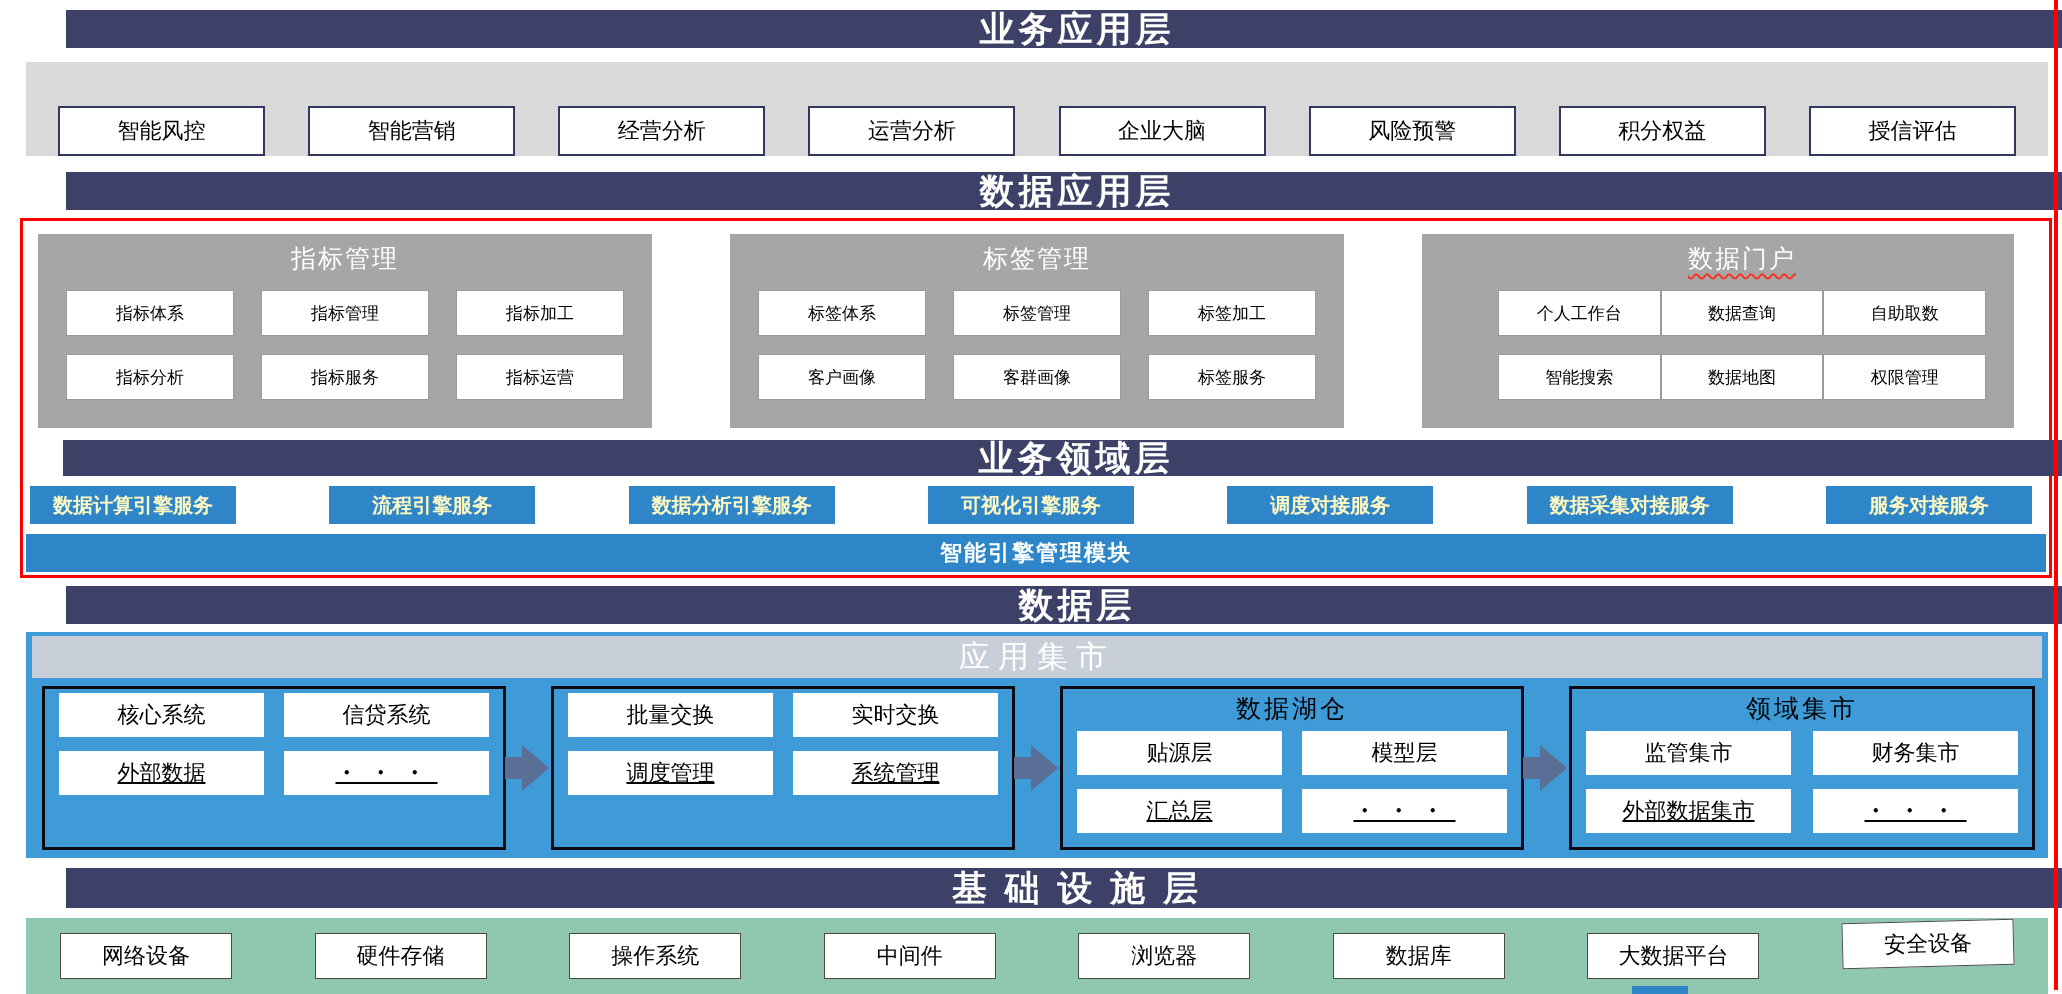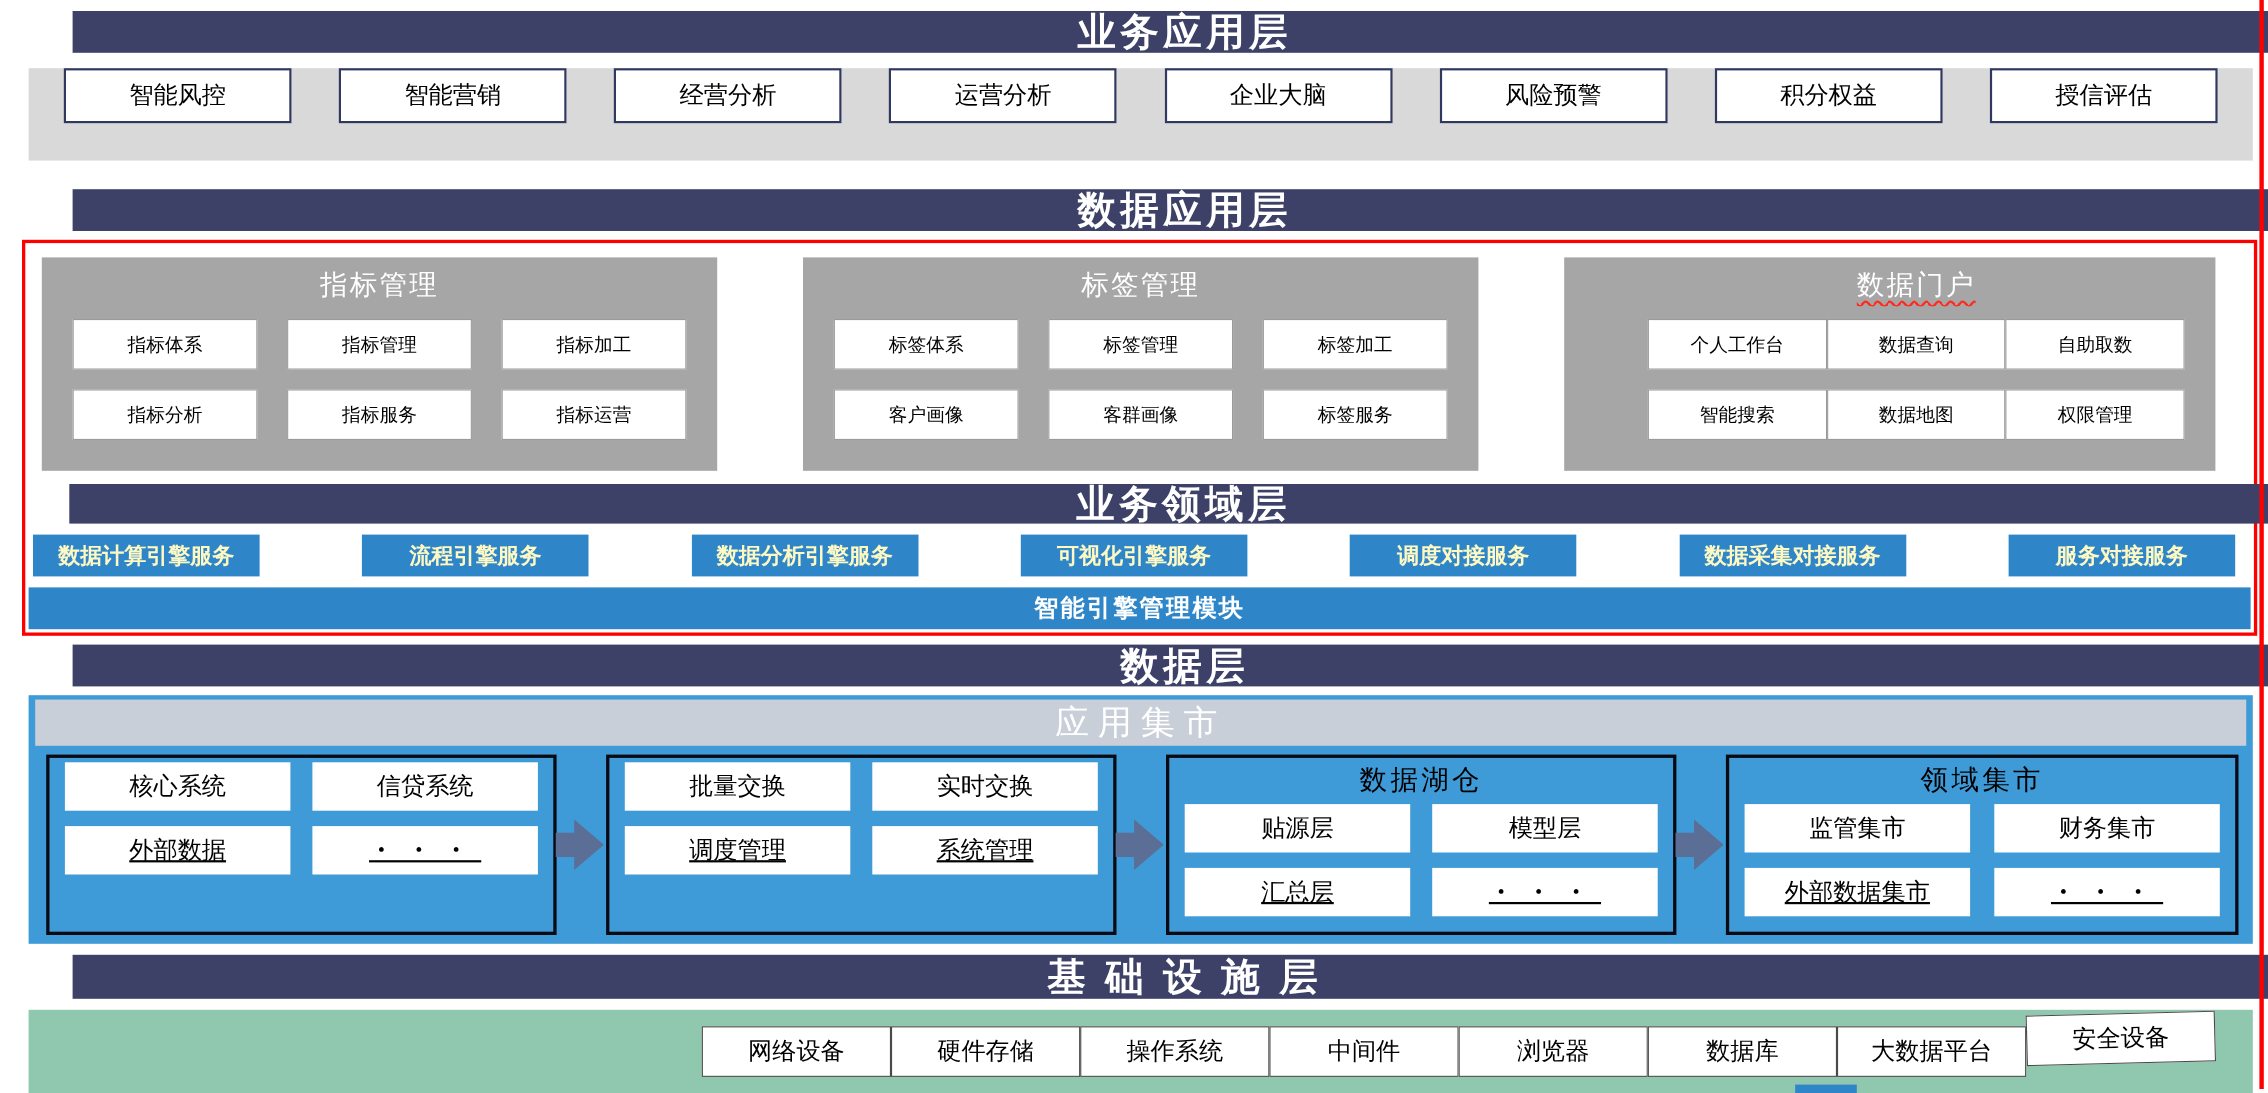--- a/index.html
+++ b/index.html
@@ -13,23 +13,23 @@
   
   .layer-bar {
     position:absolute; left:26px; width:2022px; height:38px;
     background:var(--navy,#3D4168); color:#fff;
     display:flex; align-items:center; justify-content:center;
     font-size:35px; font-weight:bold; letter-spacing:4px;margin-left:40px;
   }
 
   
   .biz-band {
-    position:absolute; top:62px; left:26px; width:2022px; height:84px;
+    position:absolute; top:62px; left:26px; width:2022px; height:94px;
     background:var(--band-gray,#D9D9D9);
-    display:flex; align-items:flex-start; justify-content:space-between; padding:0 32px;
+    display:flex; align-items:flex-end; justify-content:space-between; padding:0 32px;
   }
   .biz-box {
     width:207px; height:50px; background:#fff; border:2px solid #303860;
     display:flex; align-items:center; justify-content:center; font-size:22px; color:#000;
   }
 
   
   .red-box {
     position:absolute; top:218px; left:20px; width:2032px; height:360px;
     border:3px solid var(--red,#FF0000);
@@ -105,21 +105,21 @@
 
   .arrow { position:absolute; top:743px; width:44px; height:50px; }
   #ar0 { left:505px; } #ar1 { left:1014px; } #ar2 { left:1523px; }
   .arrow svg { width:100%; height:100%; display:block; }
 
   
   #bar-infra { top:868px; height:40px; }
   .infra-band {
     position:absolute; top:918px; left:26px; width:2022px; height:76px;
     background:var(--green,#90C8AF);
-    display:flex; align-items:center; justify-content:flex-end; padding:12px 34px;
+    display:flex; align-items:center; justify-content:space-between; padding:12px 34px;
   }
   .infra-box {
     width:172px; height:46px; background:#fff; border:1px solid #4a4a4a;
     display:flex; align-items:center; justify-content:center; font-size:22px; color:#000;
   }
   .infra-box.raised { transform:translateY(-12px) rotate(-1.5deg); }
 
   
   .red-line { position:absolute; top:0; left:2054px; width:4px; height:990px; background:var(--red,#FF0000); }
   .blue-sliver { position:absolute; top:986px; left:1632px; width:56px; height:8px; background:var(--blue,#2E86C8); }

